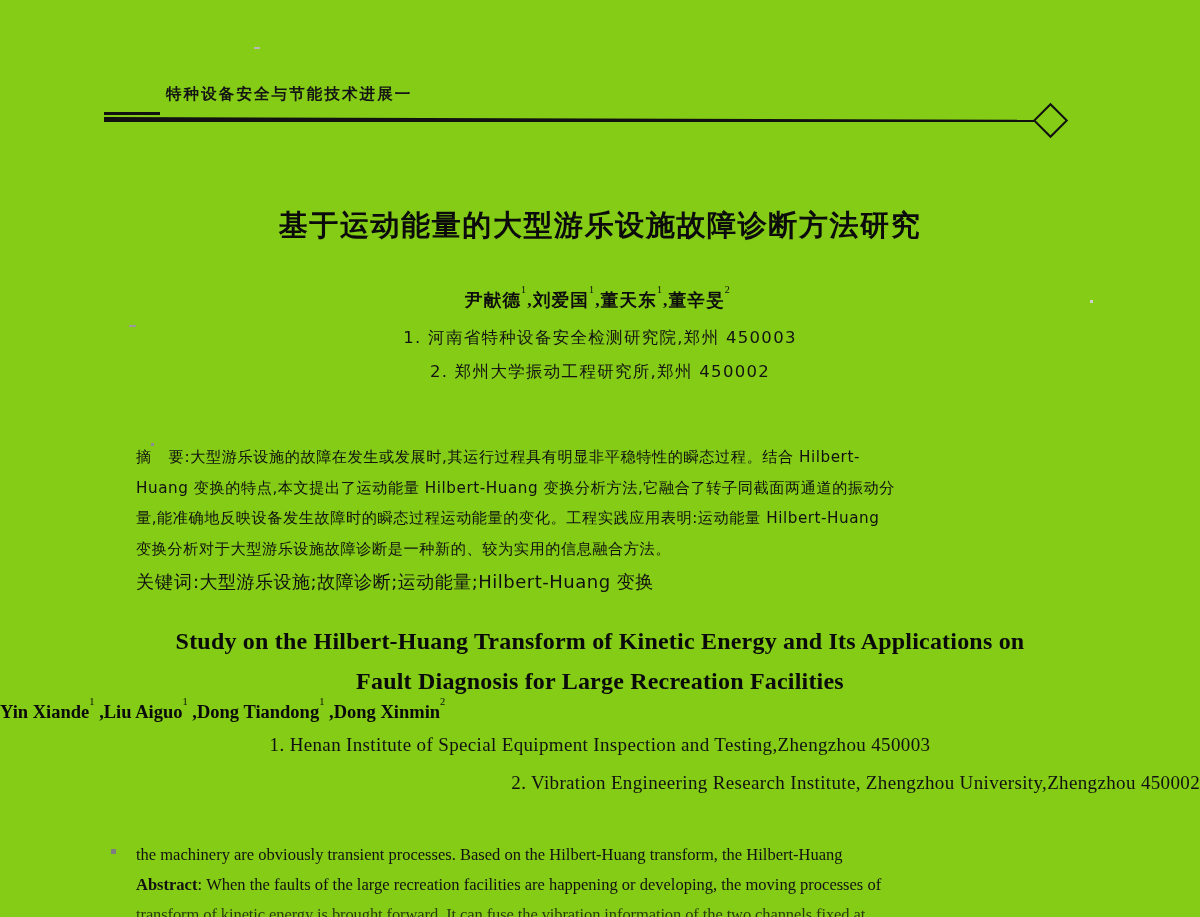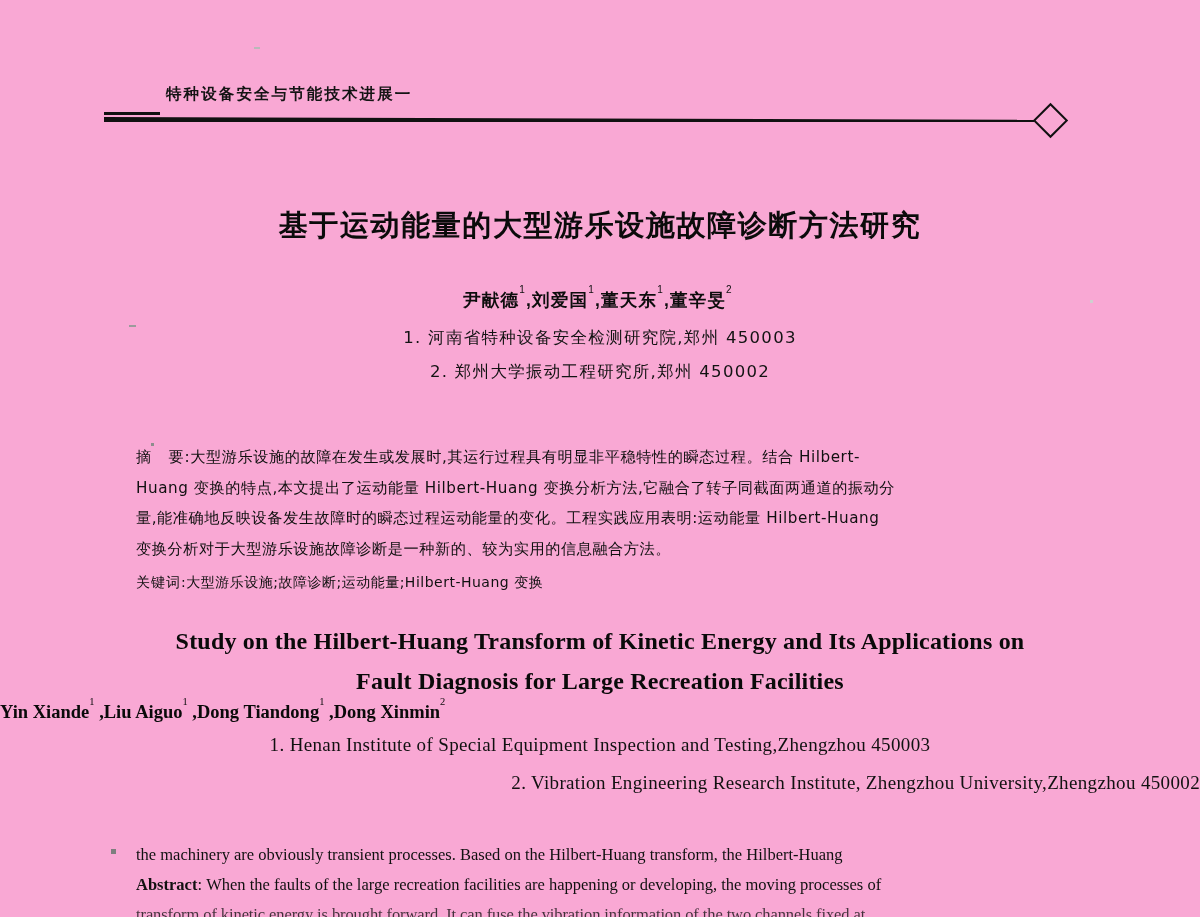--- a/index.html
+++ b/index.html
@@ -12,21 +12,21 @@
     height: 917px;
     position: relative;
     overflow: hidden;
     font-family: "Liberation Serif", serif;
     color: #0d0d0d;
   }
 
   .page {
     position: absolute;
     inset: 0;
-    background: #f9a8d4;
+    background: #84cc16;
   }
 
   
   .running-head {
     position: absolute;
     left: 104px;
     top: 84px;
     width: 992px;
     height: 48px;
   }
@@ -81,21 +81,21 @@
     font-weight: 700;
     letter-spacing: 1.6px;
     color: #0b0b0b;
   }
   .cn-authors {
     position: absolute;
     left: 0;
     right: 4px;
     top: 288px;
     text-align: center;
-    font-family: Liberation Sans, sans-serif;
+    font-family: Liberation Serif, serif;
     font-size: 17.5px;
     font-weight: 700;
     letter-spacing: 1.2px;
   }
   .cn-authors sup { font-size: 10px; font-weight: 400; top: -0.62em; position: relative; }
 
   .cn-aff {
     position: absolute;
     left: 0;
     right: 0;
@@ -127,21 +127,21 @@
     letter-spacing: 1px;
   }
   .cn-abstract .ln { display: block; white-space: nowrap; }
 
   .cn-keywords {
     position: absolute;
     left: 136px;
     top: 568px;
     width: 926px;
     font-family: "DejaVu Sans", sans-serif;
-    font-size: 14px;
+    font-size: 18px;
     line-height: 28px;
     letter-spacing: 0.5px;
     color: #101010;
     white-space: nowrap;
   }
 
   
   .en-title {
     position: absolute;
     left: 0;

